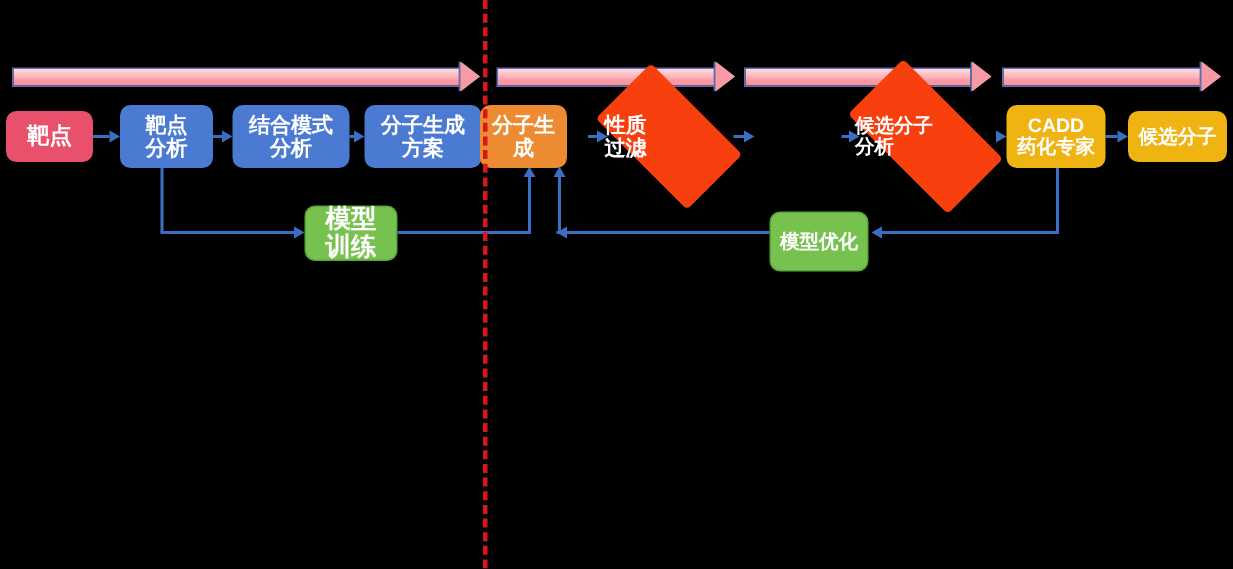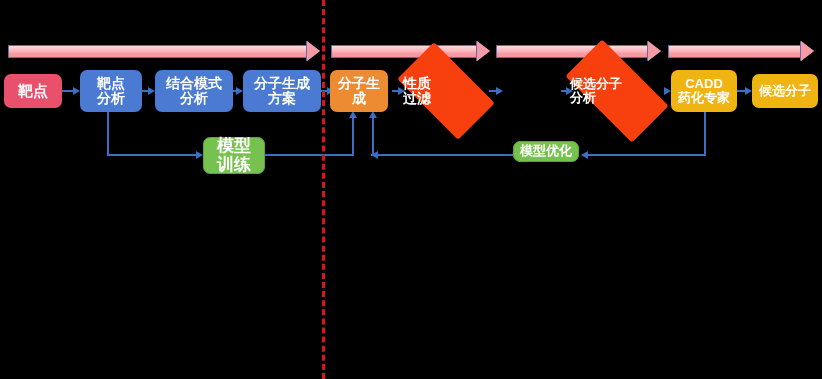--- a/index.html
+++ b/index.html
@@ -181,21 +181,21 @@
 
   <div class="node box blue" style="left:80px;top:70px;width:62px;height:42px;font-size:14px;">靶点
 分析</div>
 
   <div class="node box blue" style="left:155px;top:70px;width:78px;height:42px;font-size:14px;">结合模式
 分析</div>
 
   <div class="node box blue" style="left:243px;top:70px;width:78px;height:42px;font-size:14px;">分子生成
 方案</div>
 
-  <div class="node box orange" style="left:330px;top:70px;width:58px;height:42px;font-size:14px;">分子生
+  <div class="node box orange" style="left:320px;top:70px;width:58px;height:42px;font-size:14px;">分子生
 成</div>
 
   <div class="node diamond" style="left:403px;top:65px;width:86px;height:52px;font-size:14px;">
     <div class="dshape"></div>
     <div class="dtext">性质
 过滤</div>
   </div>
 
 
   <div class="node diamond" style="left:570px;top:65px;width:94px;height:52px;font-size:13px;">
@@ -205,16 +205,16 @@
   </div>
 
   <div class="node box gold" style="left:752px;top:74px;width:66px;height:34px;font-size:13px;">候选分子</div>
 
   <div class="node box gold" style="left:671px;top:70px;width:66px;height:42px;font-size:13px;">CADD
 药化专家</div>
 
   <div class="node box green" style="left:203px;top:137px;width:62px;height:37px;font-size:17px;">模型
 训练</div>
 
-  <div class="node box green" style="left:513px;top:141px;width:66px;height:21px;font-size:13px;">模型优化</div>
+  <div class="node box green" style="left:513px;top:141px;width:66px;height:40px;font-size:13px;">模型优化</div>
 
 
 </div>
 
 </body></html>

